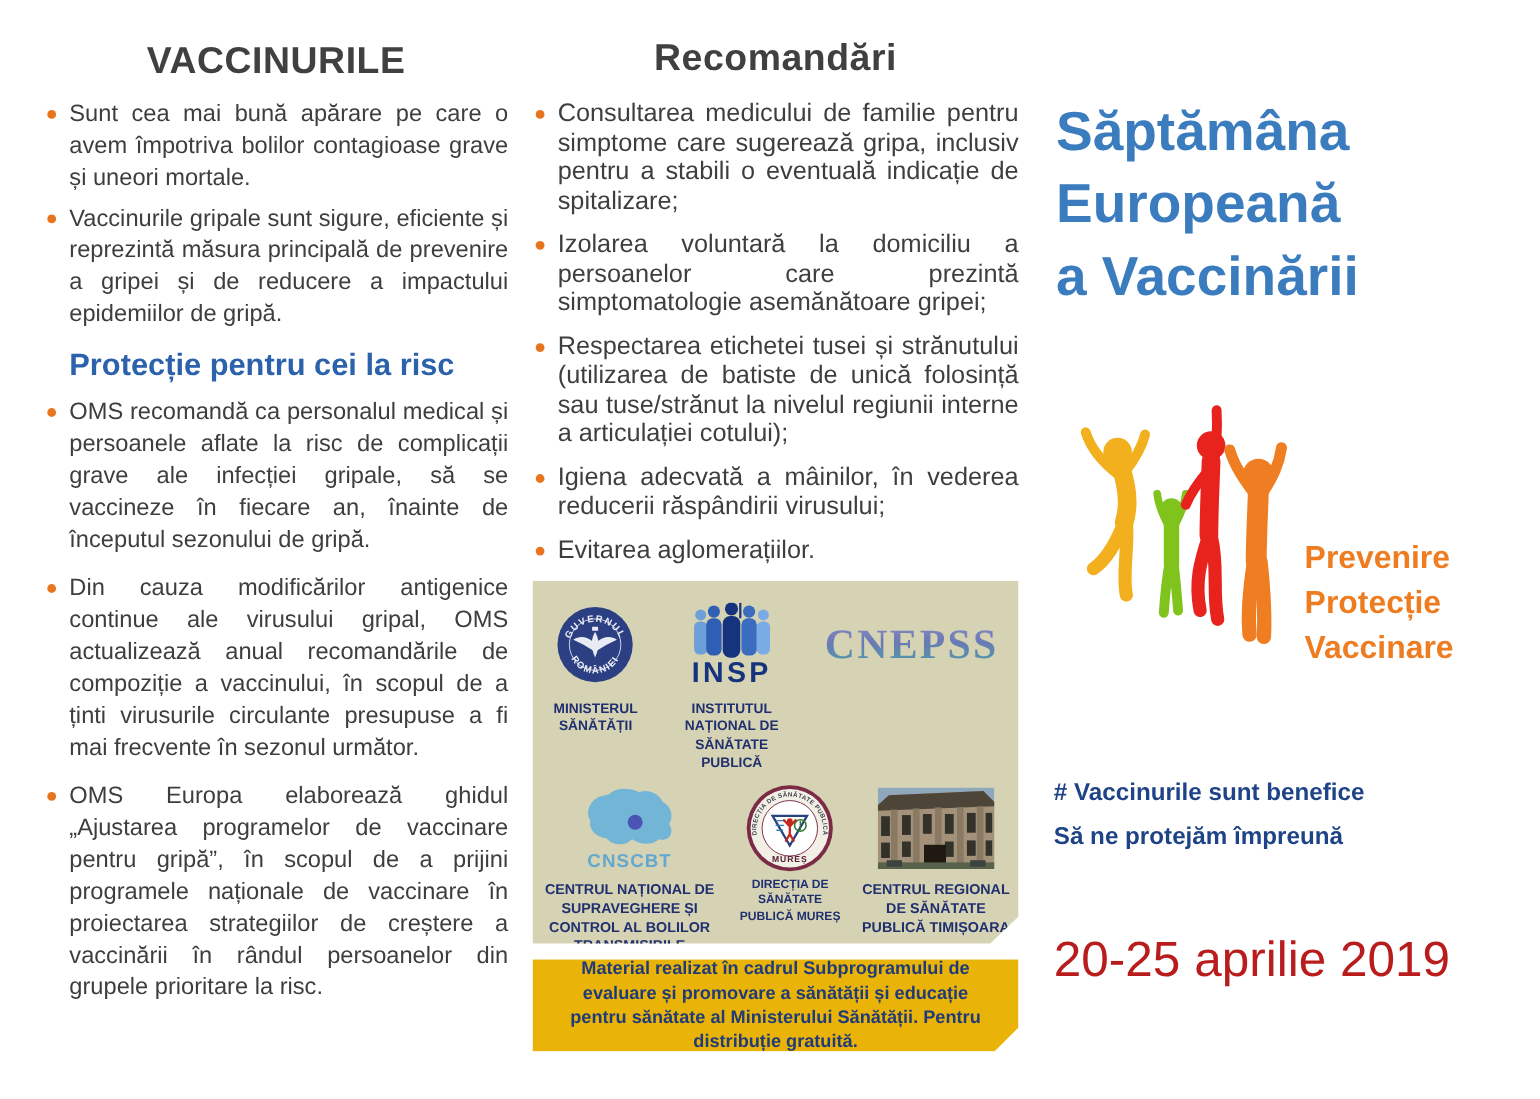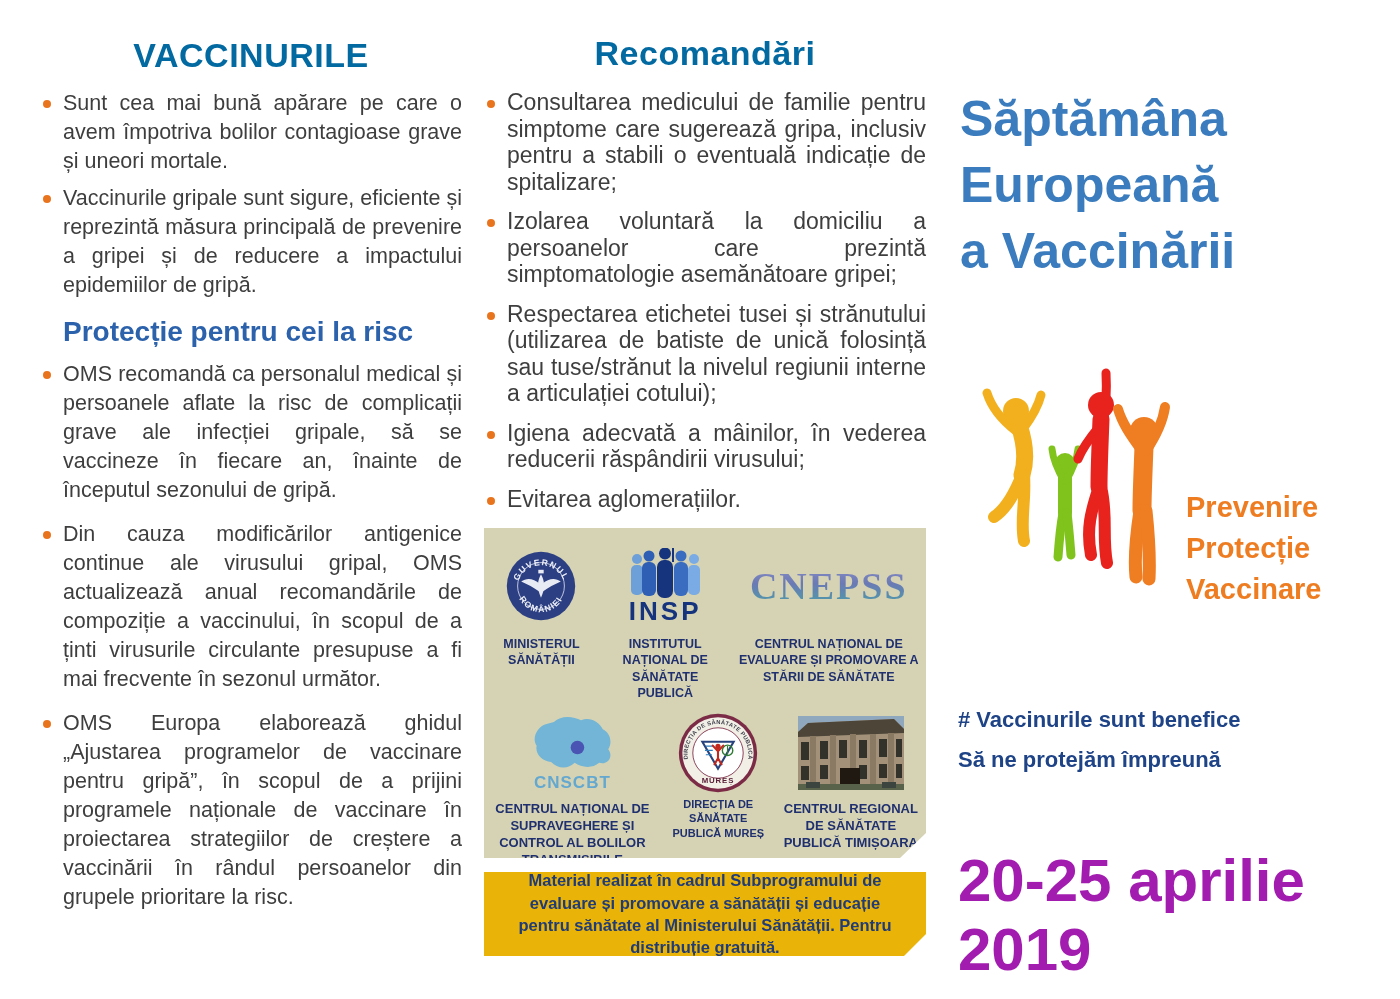--- a/index.html
+++ b/index.html
@@ -1,20 +1,20 @@
 <!DOCTYPE html>
 <html><head>
 <meta charset="utf-8">
 <style>
   html,body{margin:0;padding:0;background:#ffffff;}
   #page{position:relative;width:1400px;height:999px;background:#ffffff;overflow:hidden;
         font-family:"Liberation Sans","DejaVu Sans",sans-serif;}
 
   
-  .red-title{font-size:34px;font-weight:700;color:#0369a1;text-align:center;margin:0 0 14px 0;letter-spacing:.5px;}
+  .red-title{font-size:34px;font-weight:700;color:#404040;text-align:center;margin:0 0 14px 0;letter-spacing:.5px;}
   .bullets{list-style:none;margin:0;padding:0;}
   .bullets li{position:relative;padding-left:23px;text-align:justify;color:#3e3e3e;}
   .bullets li::before{content:"";position:absolute;left:3px;top:11px;width:8px;height:8px;border-radius:50%;background:#e8751e;}
 
   
   .panel-left{position:absolute;left:40px;top:36px;width:422px;}
   .panel-left .bullets li{font-size:21.5px;line-height:29px;margin-bottom:8px;}
   .blue-subtitle{font-size:28px;font-weight:700;color:#2b62ab;margin:16px 0 12px 23px;}
   .panel-left .bullets.risk li{margin-bottom:15px;}
 
@@ -44,21 +44,21 @@
             clip-path:polygon(0 0,100% 0,100% 62px,420px 100%,0 100%);
             display:flex;align-items:center;justify-content:center;}
   .note-text{font-size:16.5px;font-weight:700;color:#1f3b78;text-align:center;line-height:1.35;padding:0 24px;margin:0;}
 
   
   .big-title{position:absolute;left:960px;top:86px;width:420px;font-size:50px;line-height:66px;font-weight:700;color:#3a7cbd;}
   .people-svg{position:absolute;left:972px;top:362px;}
   .keywords{position:absolute;left:1186px;top:487px;}
   .keyword{font-size:29px;font-weight:700;color:#ee7d22;line-height:41px;}
   .hashtag{position:absolute;left:958px;top:700px;font-size:22px;font-weight:700;color:#1e4386;line-height:40px;}
-  .date{position:absolute;left:958px;top:846px;font-size:60px;font-weight:700;color:#a21caf;}
+  .date{position:absolute;left:958px;top:846px;font-size:45px;font-weight:400;color:#b91c1c;}
 
   svg text{font-family:"Liberation Sans","DejaVu Sans",sans-serif;}
 </style>
 </head>
 <body>
 
 <div id="page">
 
   <div class="panel-left">
     <h1 class="red-title">VACCINURILE</h1>
@@ -132,21 +132,20 @@
           </svg>
           <div class="insp-word">INSP</div>
         </div>
         <div class="logo-label" style="max-width:135px">INSTITUTUL NAȚIONAL DE SĂNĂTATE PUBLICĂ</div>
       </div>
 
       <div class="logo-cell" style="width:44%">
         <div class="gfx">
           <div class="cnepss-text">CNEPSS</div>
         </div>
-        <div class="logo-label" style="max-width:190px">CENTRUL NAȚIONAL DE EVALUARE ȘI PROMOVARE A STĂRII DE SĂNĂTATE</div>
       </div>
     </div>
 
     <div class="logo-row r2">
       <div class="logo-cell" style="width:40%">
         <div class="gfx" style="flex-direction:column">
           <svg width="92" height="58" viewBox="0 0 100 64">
             <path d="M30,10 C38,2 52,4 60,8 C70,4 80,10 84,18 C92,22 95,32 90,40 C96,48 90,58 80,55 C72,62 60,60 53,55 C45,63 33,61 27,54 C17,53 9,45 11,36 C5,28 12,14 22,12 Z" fill="#72b5d6"></path>
             <circle cx="56" cy="38" r="7.5" fill="#4a54b2"></circle>
           </svg>

